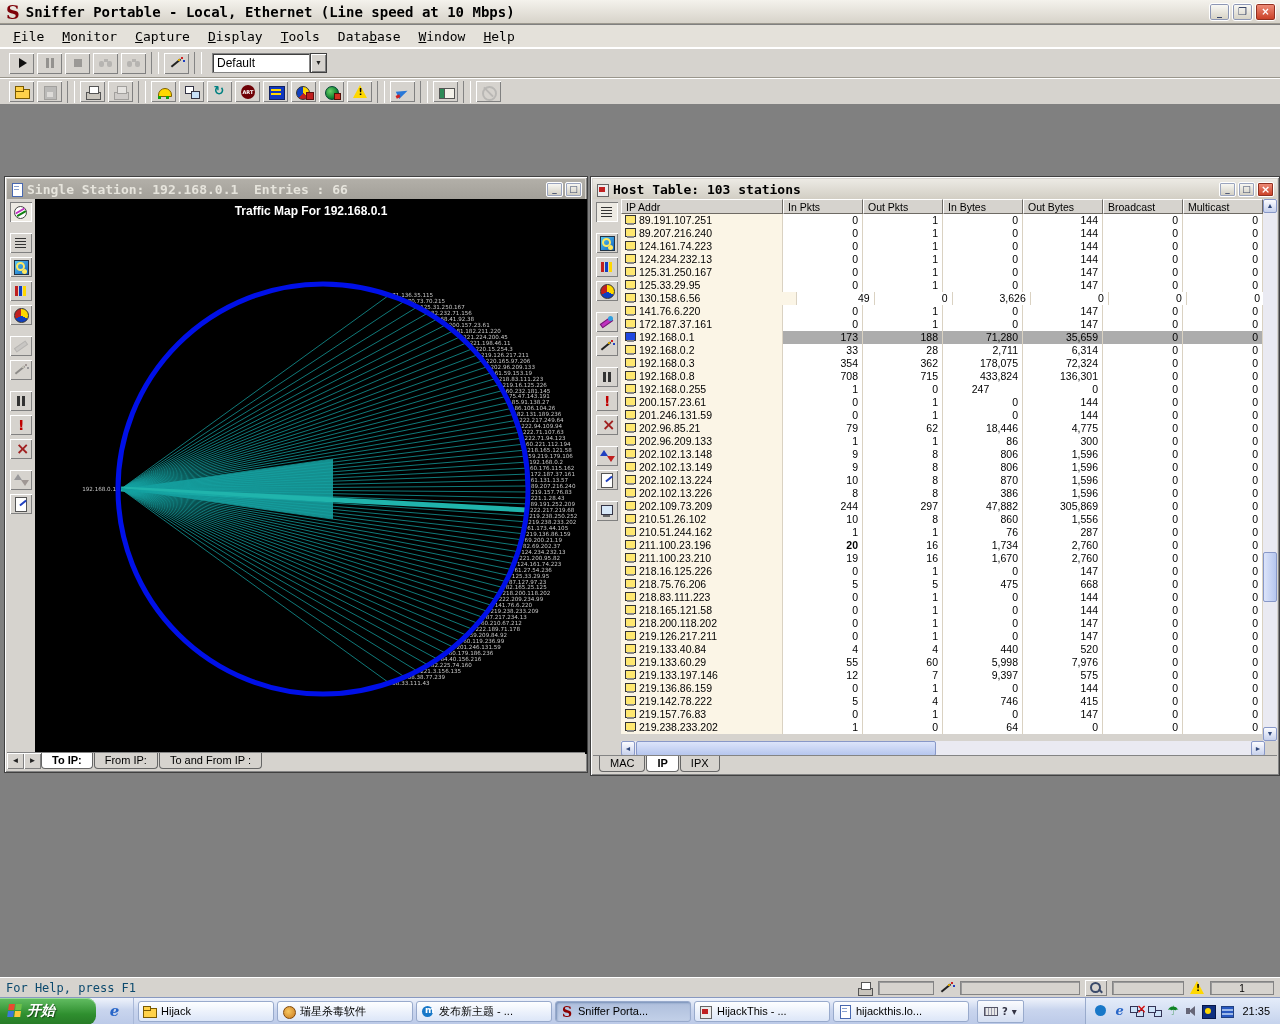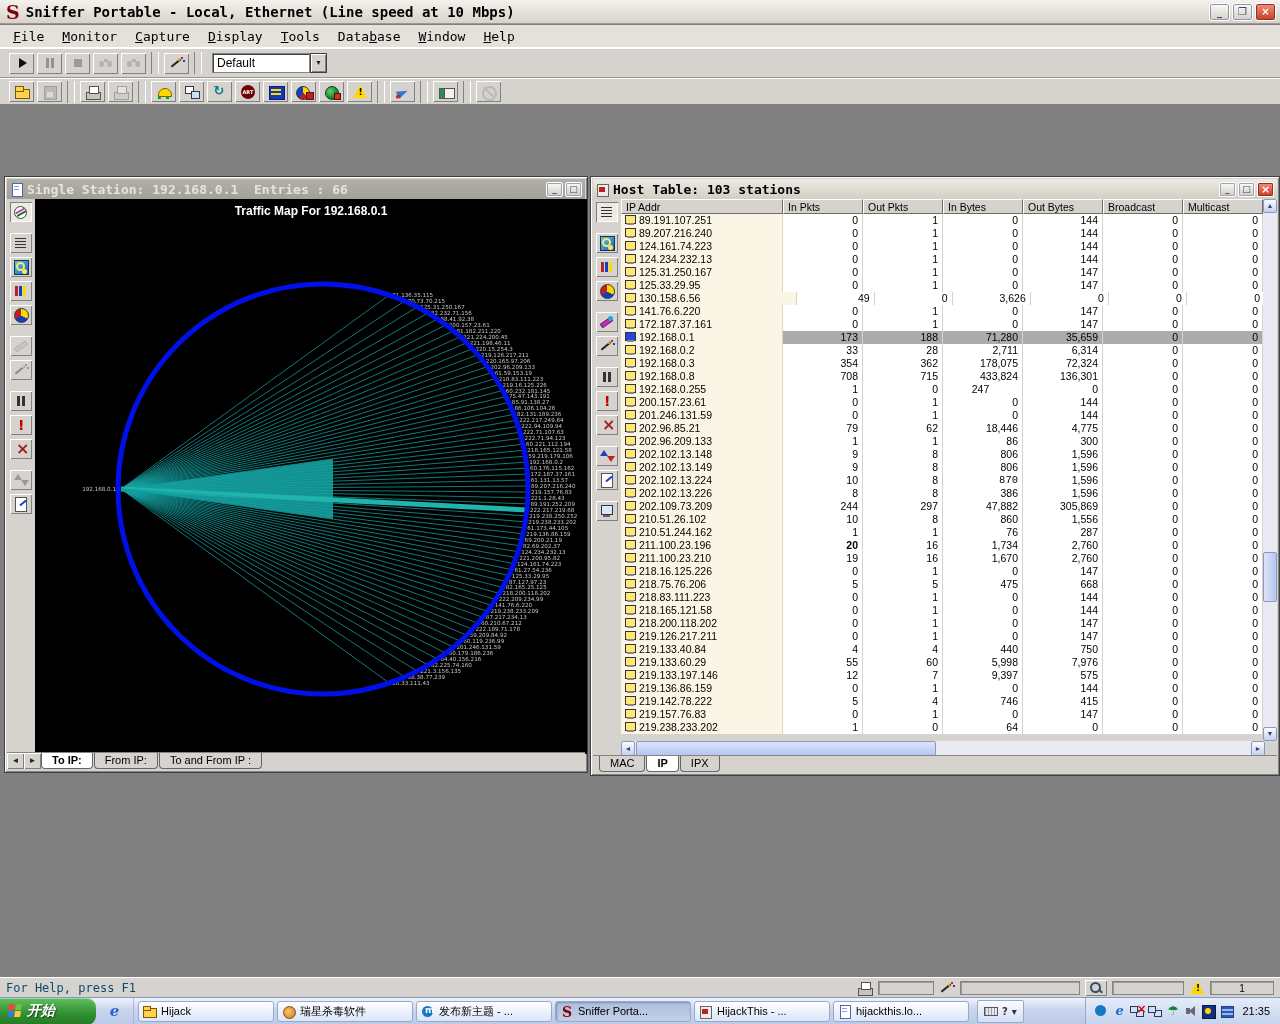--- a/index.html
+++ b/index.html
@@ -827,21 +827,21 @@
             <div class="td num" style="width: 80px;">0</div>
             <div class="td num" style="width: 80px;">0</div>
           </div>
           <div class="trow">
             <div class="td ip" style="width: 162px;">
               <span class="pc"></span>
               <span>202.102.13.224</span>
             </div>
             <div class="td num" style="width: 80px;">10</div>
             <div class="td num" style="width: 80px;">8</div>
-            <div class="td num" style="width: 80px; font-family: Liberation Mono, monospace;">870</div>
+            <div class="td num" style="width: 80px;">870</div>
             <div class="td num" style="width: 80px;">1,596</div>
             <div class="td num" style="width: 80px;">0</div>
             <div class="td num" style="width: 80px;">0</div>
           </div>
           <div class="trow">
             <div class="td ip" style="width: 162px;">
               <span class="pc"></span>
               <span>202.102.13.226</span>
             </div>
             <div class="td num" style="width: 80px;">8</div>
@@ -984,21 +984,21 @@
             <div class="td num" style="width: 80px;">0</div>
           </div>
           <div class="trow">
             <div class="td ip" style="width: 162px;">
               <span class="pc"></span>
               <span>219.133.40.84</span>
             </div>
             <div class="td num" style="width: 80px;">4</div>
             <div class="td num" style="width: 80px;">4</div>
             <div class="td num" style="width: 80px;">440</div>
-            <div class="td num" style="width: 80px;">750</div>
+            <div class="td num" style="width: 80px;">520</div>
             <div class="td num" style="width: 80px;">0</div>
             <div class="td num" style="width: 80px;">0</div>
           </div>
           <div class="trow">
             <div class="td ip" style="width: 162px;">
               <span class="pc"></span>
               <span>219.133.60.29</span>
             </div>
             <div class="td num" style="width: 80px;">55</div>
             <div class="td num" style="width: 80px;">60</div>

